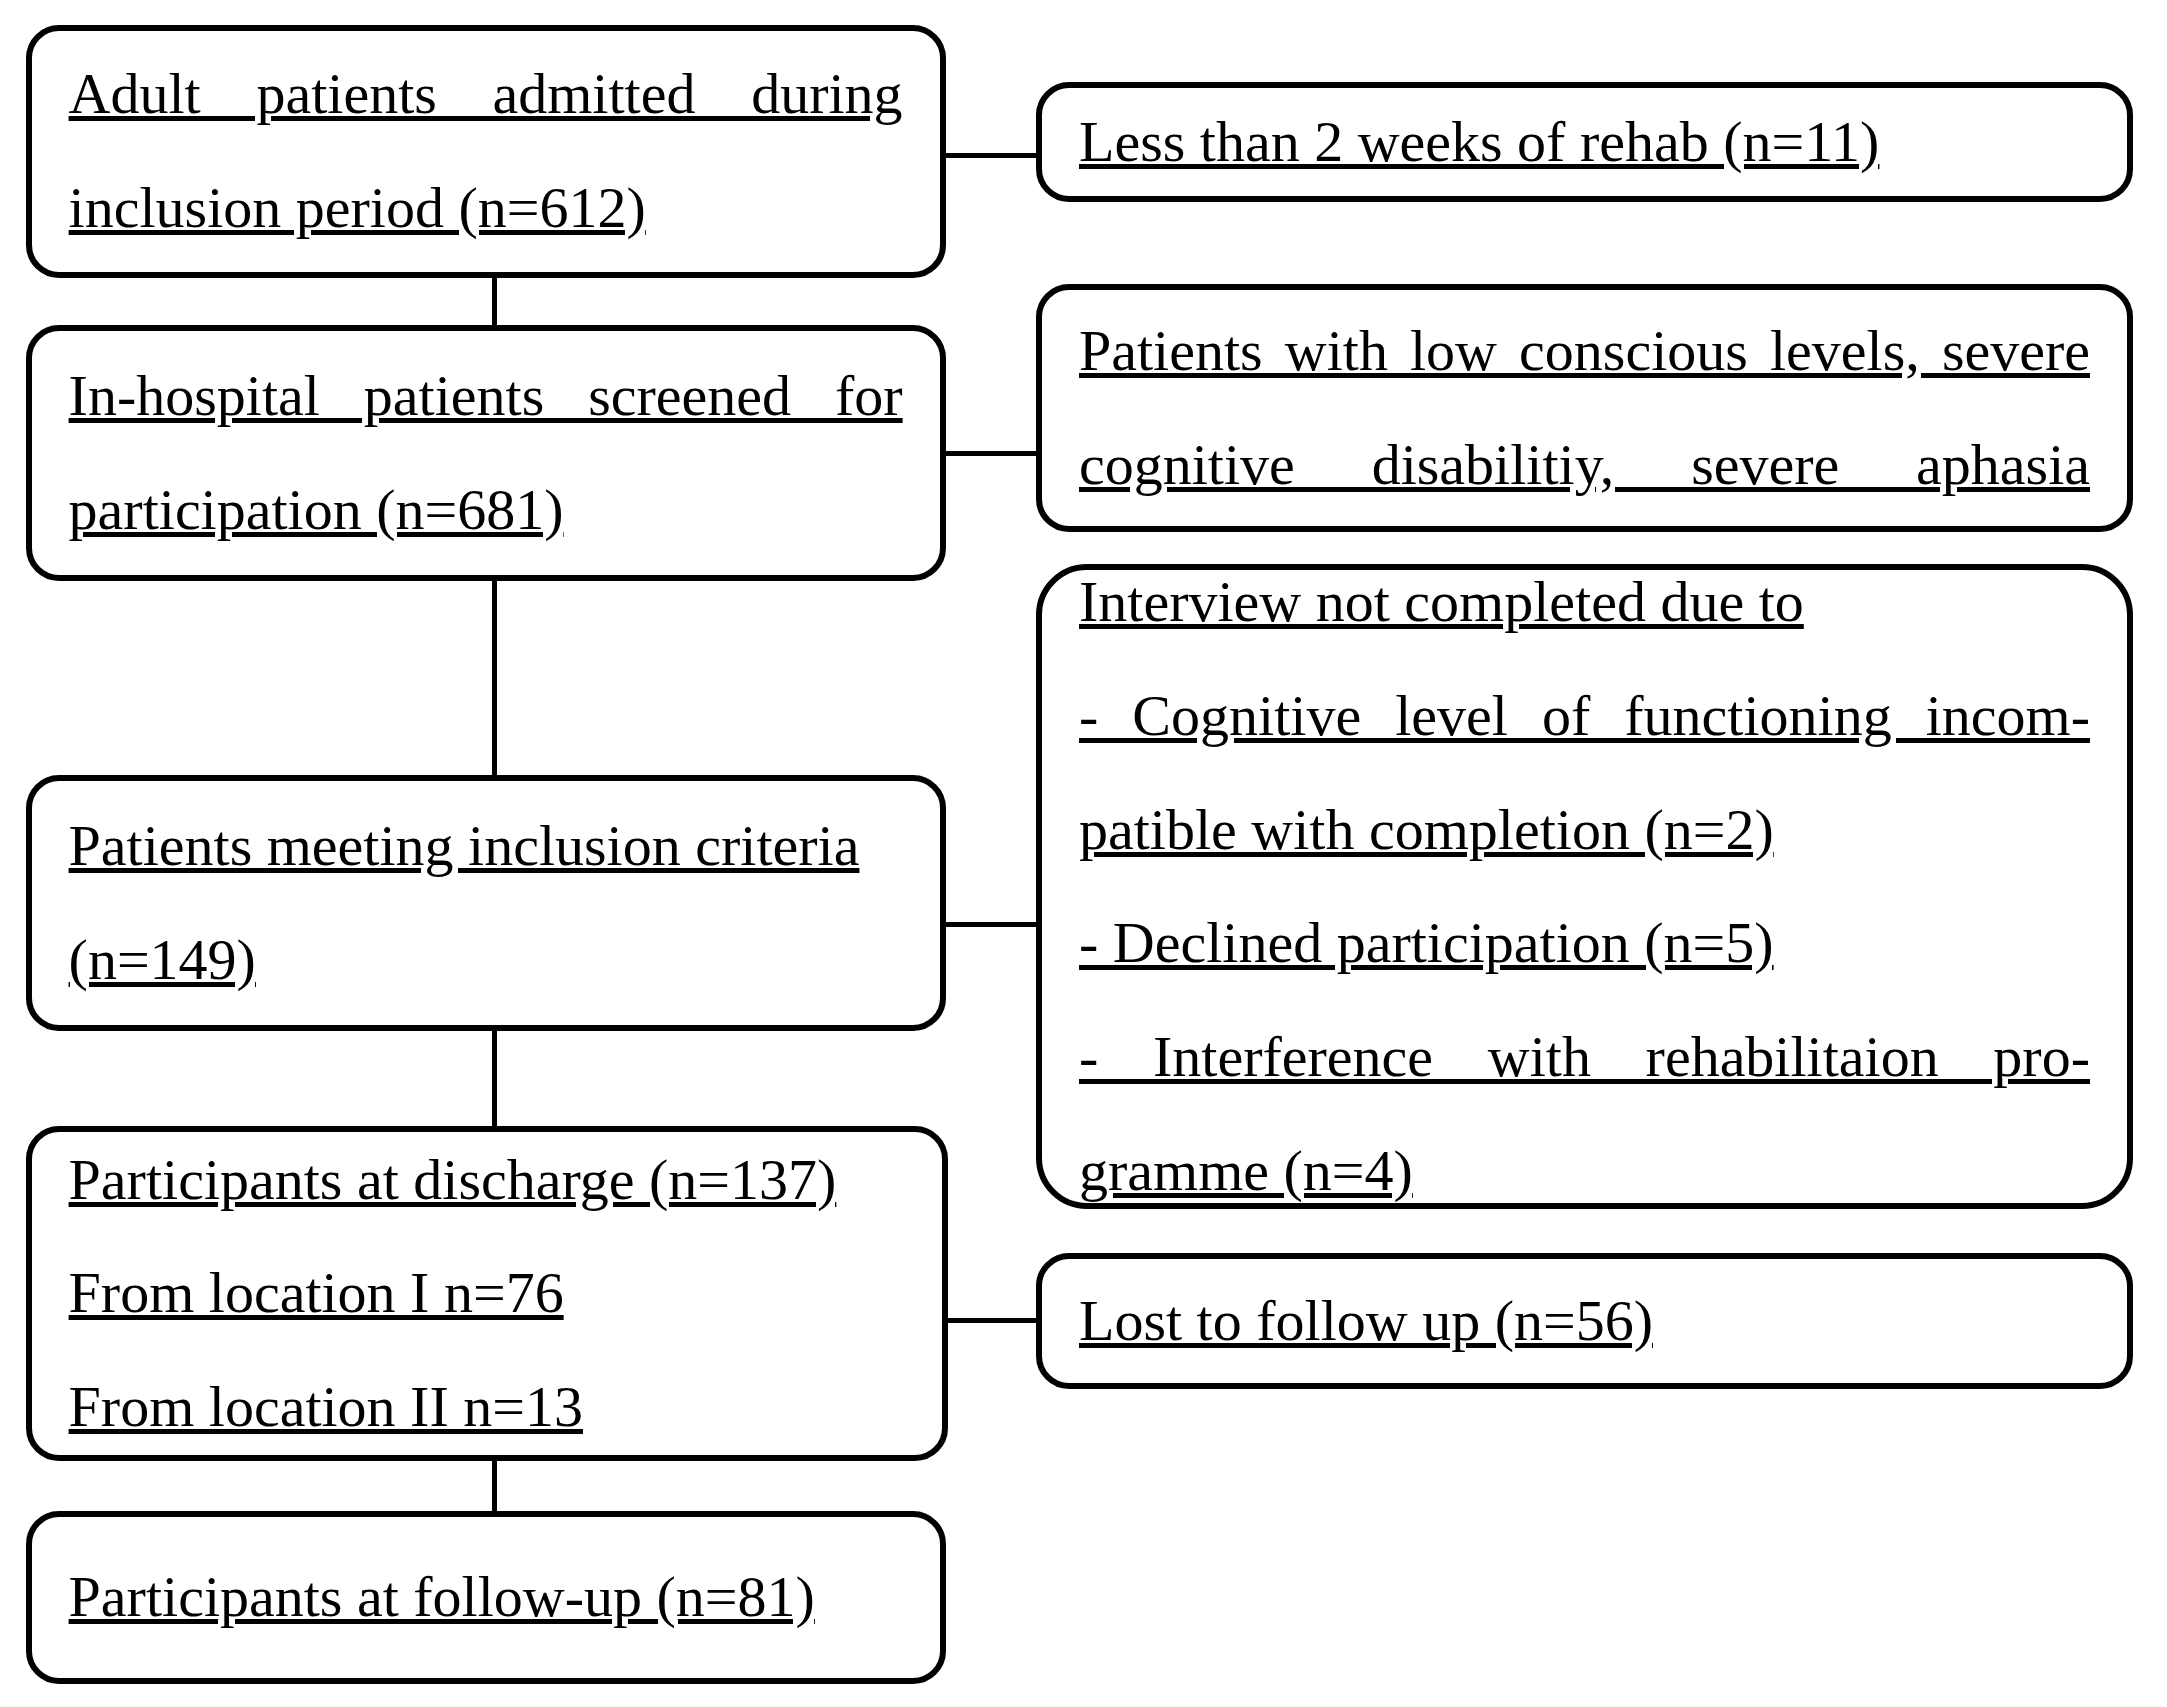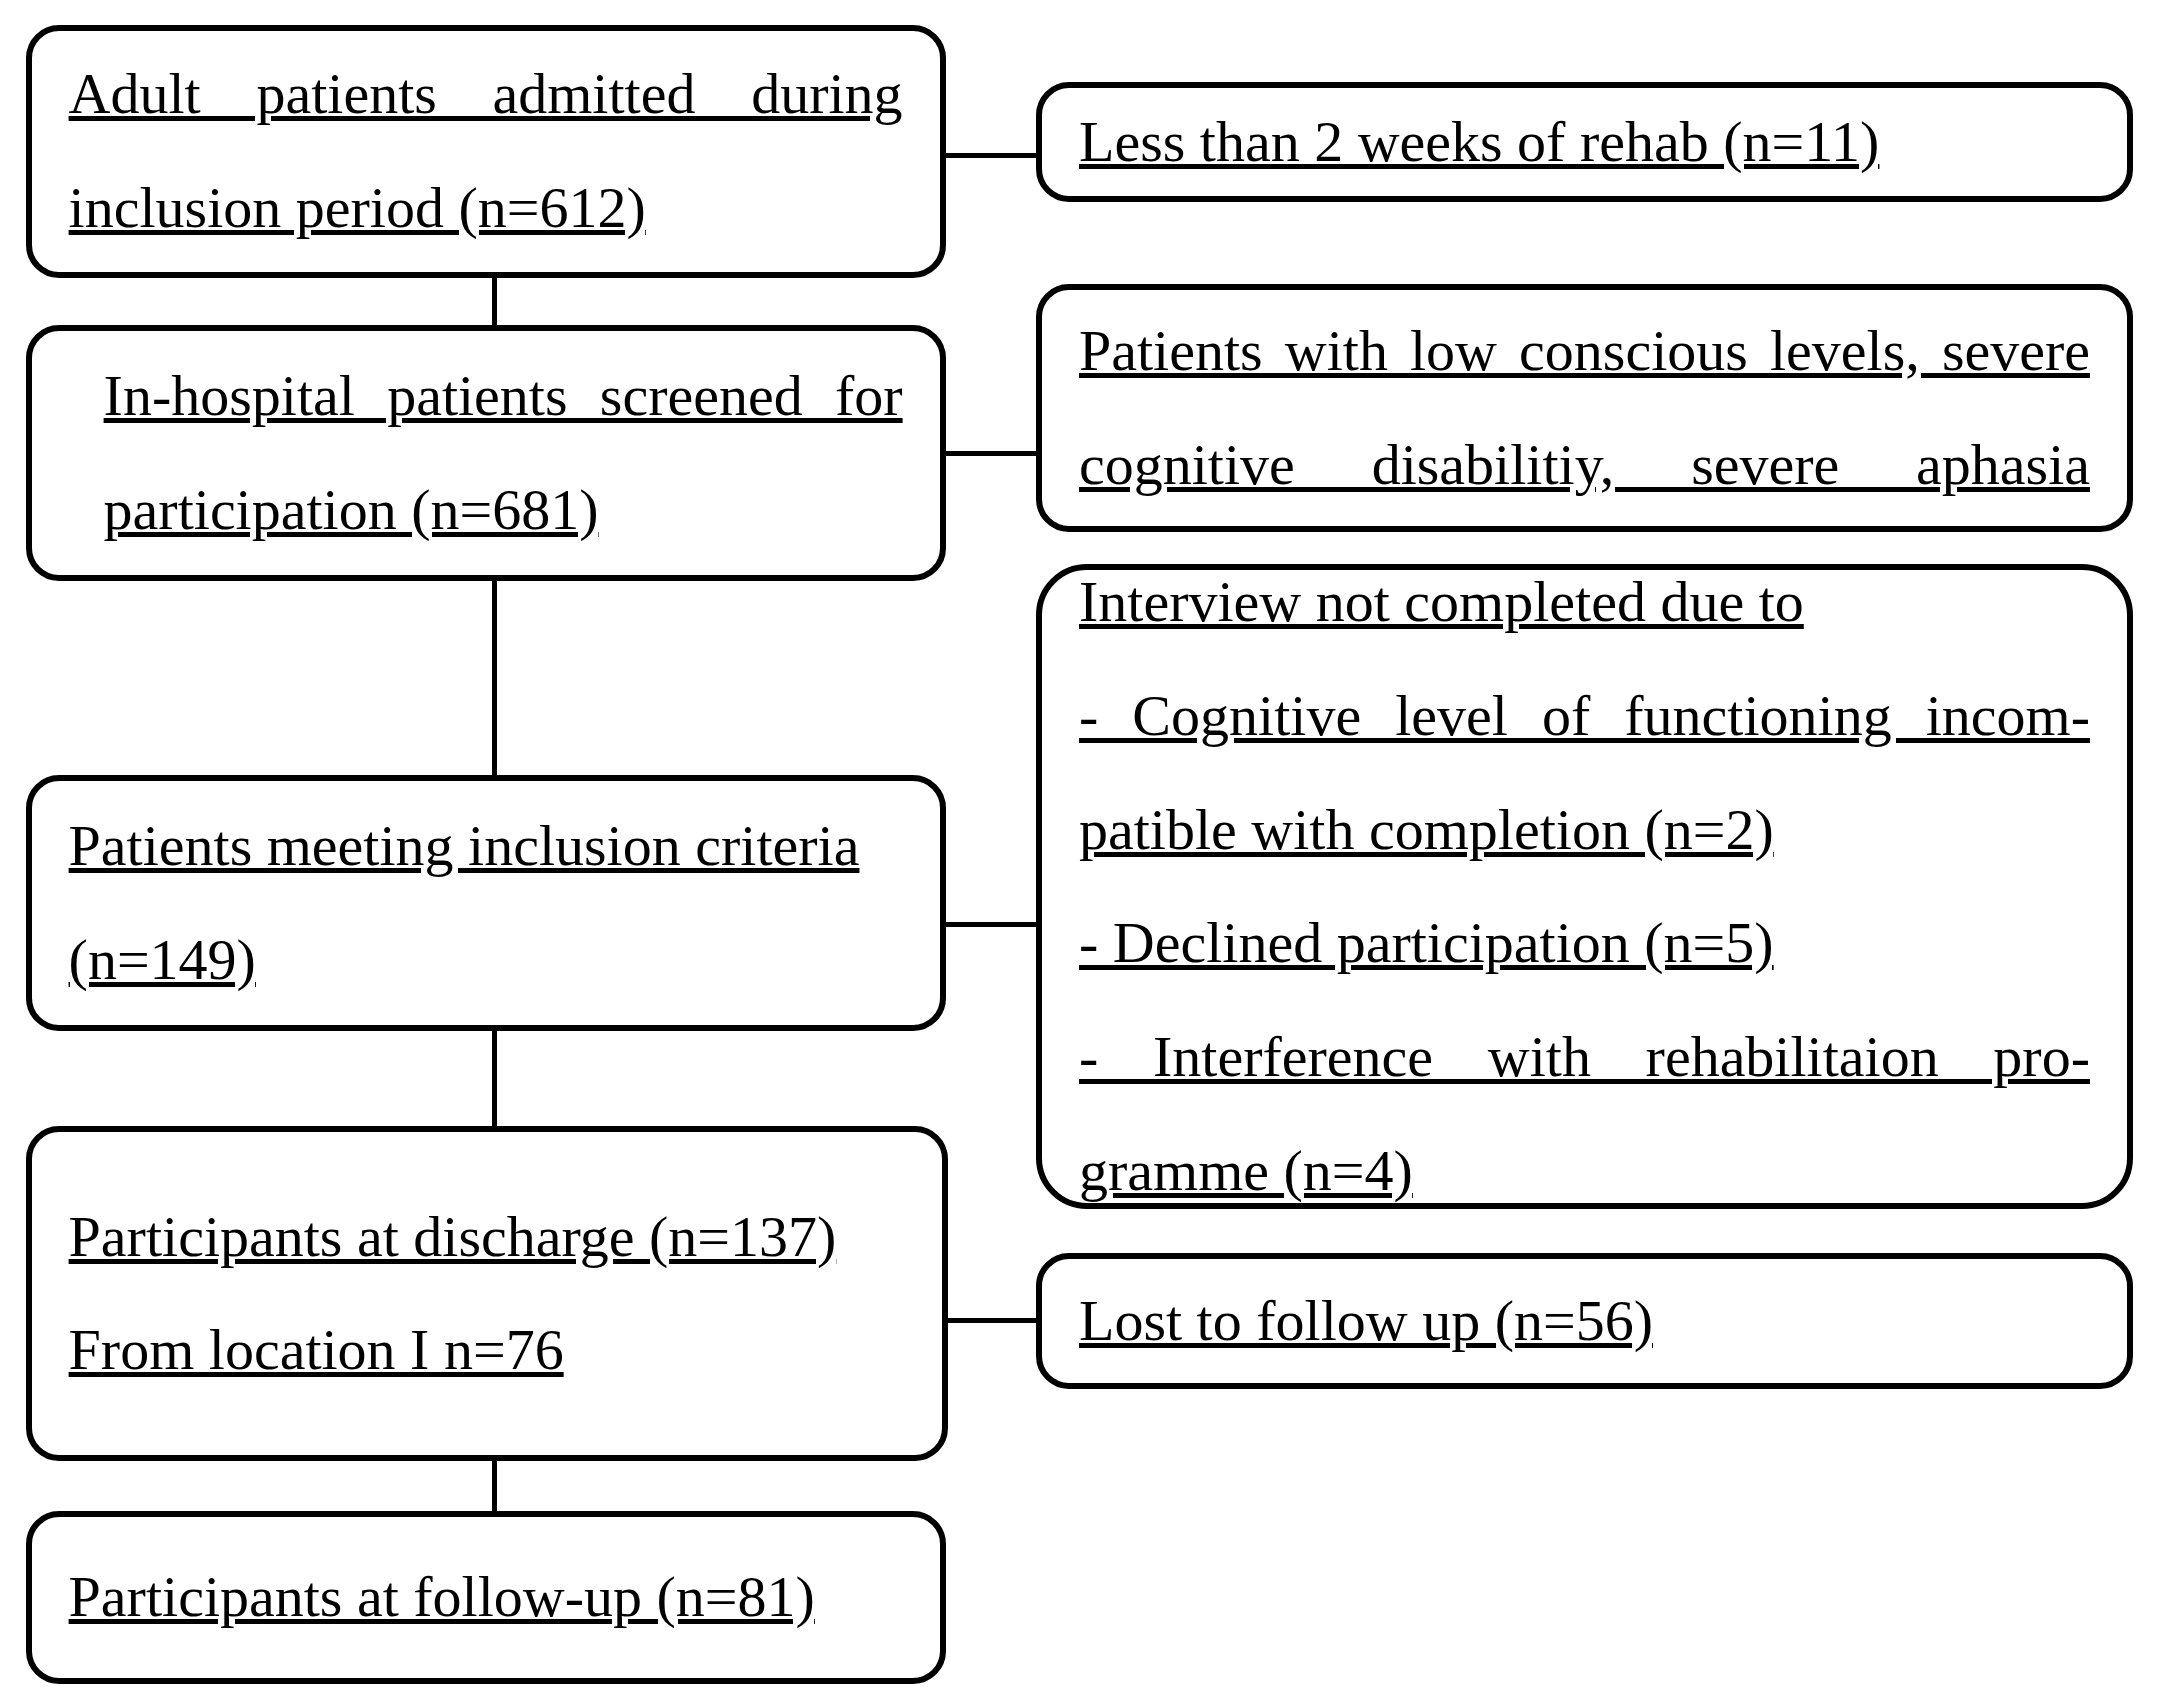--- a/index.html
+++ b/index.html
@@ -90,38 +90,39 @@
 
   <div class="hline" style="left:943px; top:1318px; width:99px;"></div>
 
   <div class="fbox" style="left:25.6px; top:24.6px; width:920px; height:253px;">
     <div class="ftext">
       <span class="jline">Adult patients admitted during</span>
       <span class="lline gap">inclusion period (n=612)</span>
     </div>
   </div>
 
-  <div class="fbox" style="left:25.6px; top:325px; width:920px; height:256px;padding-left:35px;">
+  <div class="fbox" style="left:25.6px; top:325px; width:920px; height:256px;">
     <div class="ftext">
       <span class="jline">In-hospital patients screened for</span>
       <span class="lline gap">participation (n=681)</span>
     </div>
   </div>
 
   <div class="fbox" style="left:25.6px; top:775px; width:920px; height:256px;">
     <div class="ftext">
       <span class="lline">Patients meeting inclusion criteria</span>
       <span class="lline gap">(n=149)</span>
     </div>
   </div>
 
   <div class="fbox" style="left:25.6px; top:1126px; width:922px; height:335px;">
     <div class="ftext">
       <span class="lline">Participants at discharge (n=137)</span>
       <span class="lline gap">From location I n=76</span>
+      <span class="lline gap">From location II n=13</span>
     </div>
   </div>
 
   <div class="fbox" style="left:25.6px; top:1511px; width:920px; height:173px;">
     <div class="ftext">
       <span class="lline">Participants at follow-up (n=81)</span>
     </div>
   </div>
 
   <div class="fbox" style="left:1036px; top:82px; width:1097px; height:120px;">

